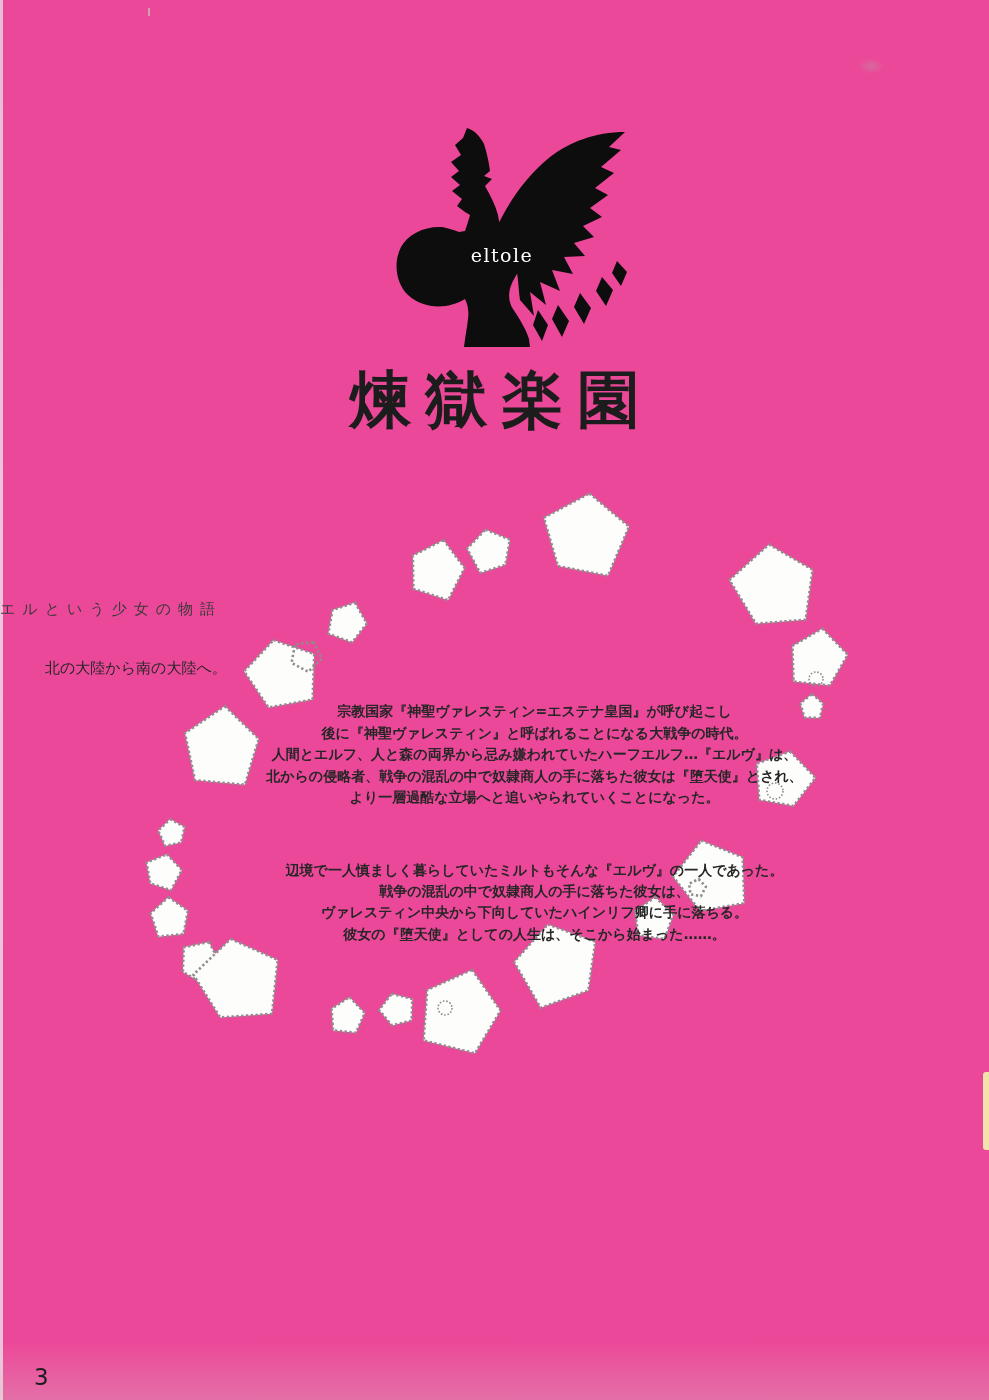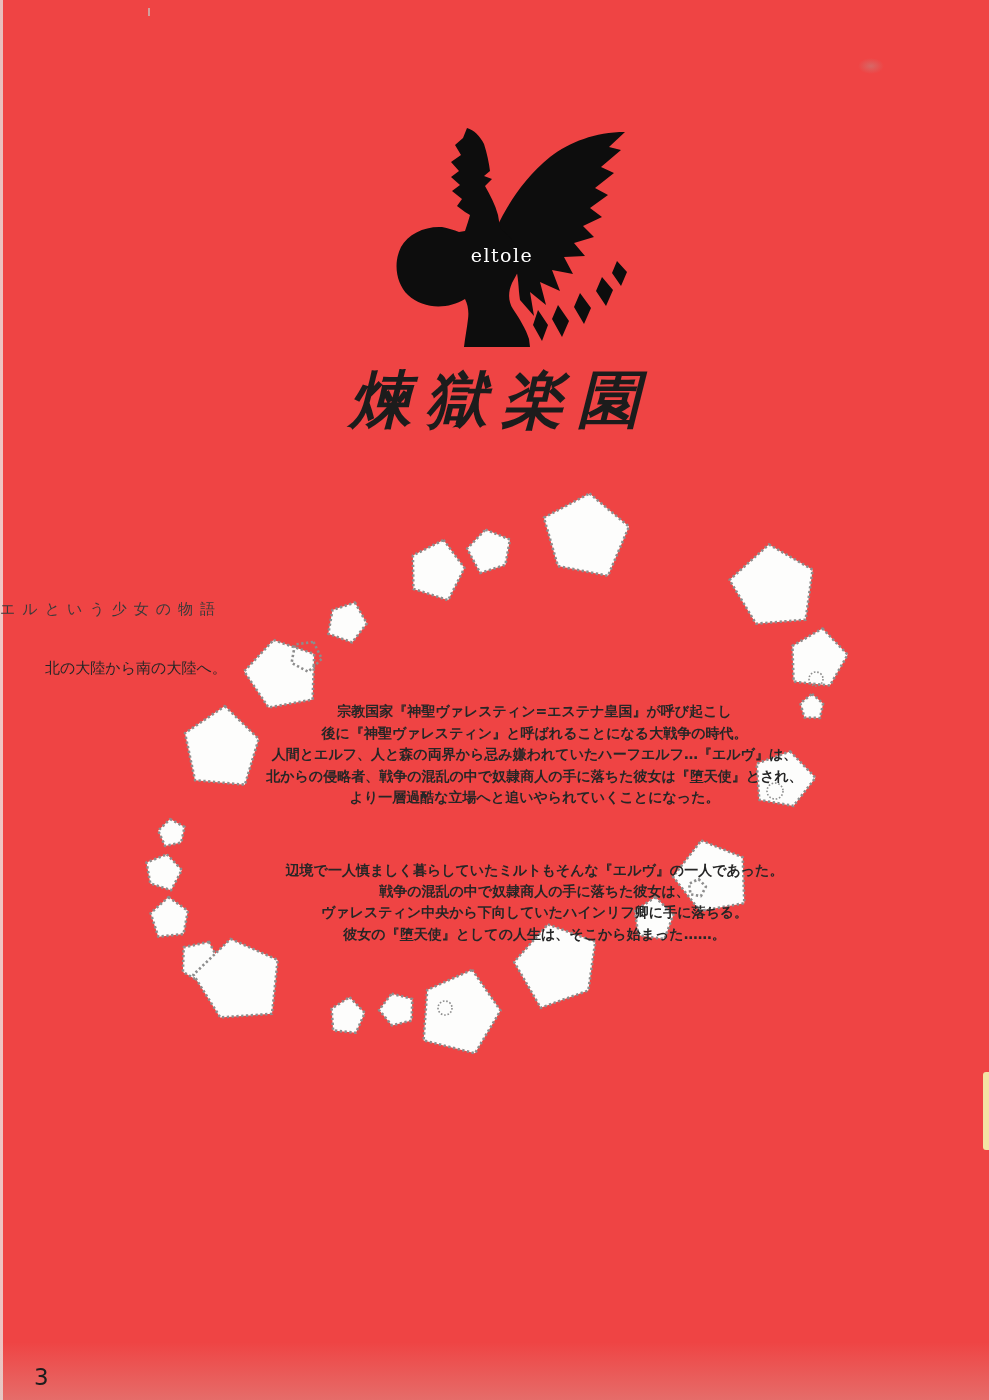--- a/index.html
+++ b/index.html
@@ -1,18 +1,18 @@
 <!DOCTYPE html>
 <html><head>
 <meta charset="utf-8">
 <style>
   html,body{margin:0;padding:0;}
   body{width:989px;height:1400px;overflow:hidden;background:#e9e9e7;}
   .page{
-    position:relative;width:989px;height:1400px;background:#ef4444;
+    position:relative;width:989px;height:1400px;background:#ec4899;
     font-family:"DejaVu Sans","Liberation Sans",sans-serif;
   }
   
   .scan-edge-left{position:absolute;left:0;top:0;width:3px;height:100%;
     background:linear-gradient(180deg,#e6e6e4,#f1f1ef 40%,#ededeb);opacity:.75;}
   .scan-mark-top{position:absolute;left:148px;top:8px;width:2px;height:8px;background:#c4c4c2;opacity:.7;}
   .scan-smudge{position:absolute;left:858px;top:58px;width:26px;height:16px;border-radius:50%;
     background:radial-gradient(closest-side,rgba(170,170,165,.35),rgba(170,170,165,0));}
   .scan-bottom-tint{position:absolute;left:0;bottom:0;width:100%;height:58px;
     background:linear-gradient(180deg,rgba(205,214,203,0),rgba(205,214,203,.28));}
@@ -26,21 +26,21 @@
     position:absolute;left:66px;top:121px;width:82px;text-align:center;
     font-family:"DejaVu Serif","Liberation Serif",serif;
     font-size:19px;letter-spacing:1.5px;color:#ffffff;line-height:1;
   }
 
   
   .book-title{
     position:absolute;left:0;top:369px;width:100%;text-align:center;
     font-family:"DejaVu Serif","Liberation Serif",serif;
     font-size:62px;font-weight:bold;letter-spacing:14px;text-indent:14px;
-    color:#1c1c1c;line-height:1;font-style:italic;
+    color:#1c1c1c;line-height:1;
   }
 
   
   .decor-layer{position:absolute;left:0;top:0;width:989px;height:1400px;pointer-events:none;}
 
   
   .story-line{position:absolute;left:0;width:100%;text-align:left;color:#262626;}
   .story-heading{top:600px;font-size:15px;font-weight:500;letter-spacing:7px;color:#3a3a3a;}
   .story-intro{top:659px;font-size:15px;font-weight:normal;padding-left:45px;}
   .story-para{position:absolute;left:0;top:701px;width:100%;text-align:center;

